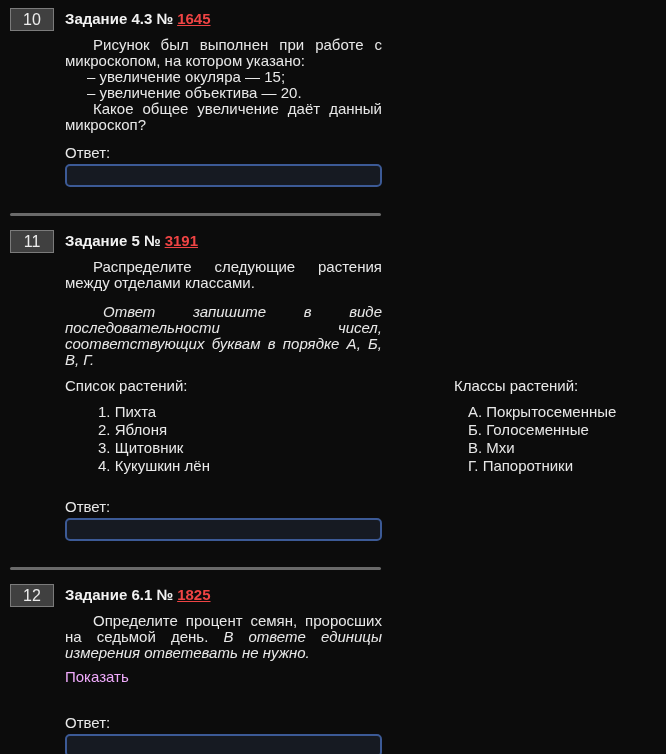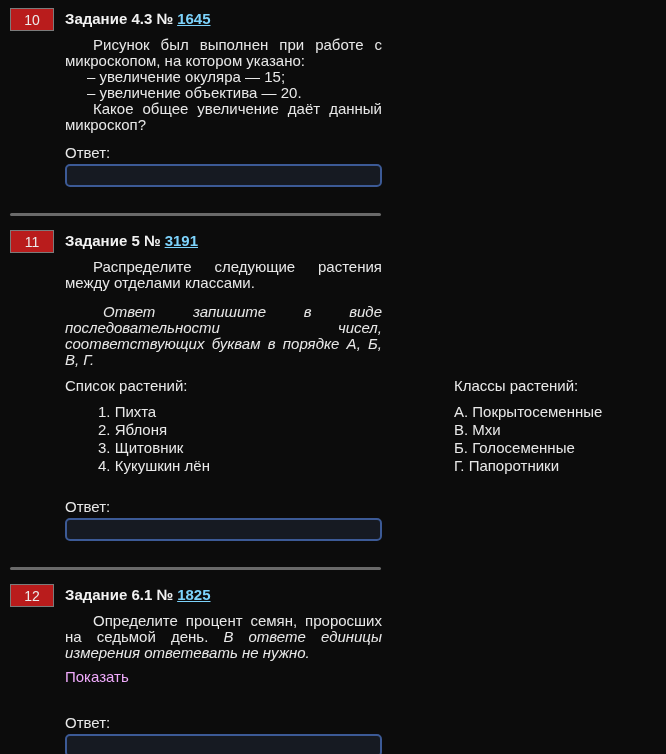--- a/index.html
+++ b/index.html
@@ -19,39 +19,39 @@
 
   .task { display: flex; align-items: flex-start; }
   .numcol {
     flex: 0 0 46px;
     margin-left: 10px;
   }
   .numbox {
     width: 42px;
     height: 21px;
     border: 1px solid #7b7b7b;
-    background: #b91c1c;
+    background: #404040;
     color: #ececec;
-    font-size: 14px;
+    font-size: 16px;
     display: flex;
     align-items: center;
     justify-content: center;
     margin-top: 1px;
   }
   .taskbody { flex: 1 1 auto; margin-left: 9px; min-width: 0; }
 
   .title {
     font-weight: bold;
     font-size: 15px;
     color: #f2f2f2;
     line-height: 24px;
     white-space: nowrap;
   }
   .title a {
-    color: #7dd3fc;
+    color: #ef4444;
     text-decoration: underline;
     margin-left: 4px;
     cursor: pointer;
   }
 
   .jtext {
     width: 317px;
     text-align: justify;
     line-height: 16px;
     margin: 6px 0 0 0;
@@ -73,21 +73,21 @@
   .col-left  { width: 317px; flex: none; }
   .col-right { width: 212px; flex: none; margin-left: auto; }
   .col-heading {
     text-align: left;
     line-height: 16px;
     color: #eaeaea;
   }
   .item-list { margin: 9px 0 0 0; padding: 0; list-style: none; }
   .item-list li { line-height: 18px; }
   .col-left .item-list { margin-left: 33px; }
-  .col-right .item-list { margin-left: 0; }
+  .col-right .item-list { margin-left: 14px; }
 
   .answer { margin-top: 12px; }
   .answer.mt-lg { margin-top: 24px; }
   .answer.mt-xl { margin-top: 30px; }
   .answer-label { line-height: 16px; display: block; }
   .answer-input {
     display: block;
     margin-top: 3px;
     width: 317px;
     height: 23px;
@@ -160,22 +160,22 @@
             <li>1. Пихта</li>
             <li>2. Яблоня</li>
             <li>3. Щитовник</li>
             <li>4. Кукушкин лён</li>
           </ul>
         </div>
         <div class="col-right">
           <div class="col-heading">Классы растений:</div>
           <ul class="item-list">
             <li>А. Покрытосеменные</li>
+            <li>Б. Голосеменные</li>
             <li>В. Мхи</li>
-            <li>Б. Голосеменные</li>
             <li>Г. Папоротники</li>
           </ul>
         </div>
       </div>
 
       <div class="answer mt-lg">
         <span class="answer-label">Ответ:</span>
         <input class="answer-input" type="text" value="" style="">
       </div>
     </div>

